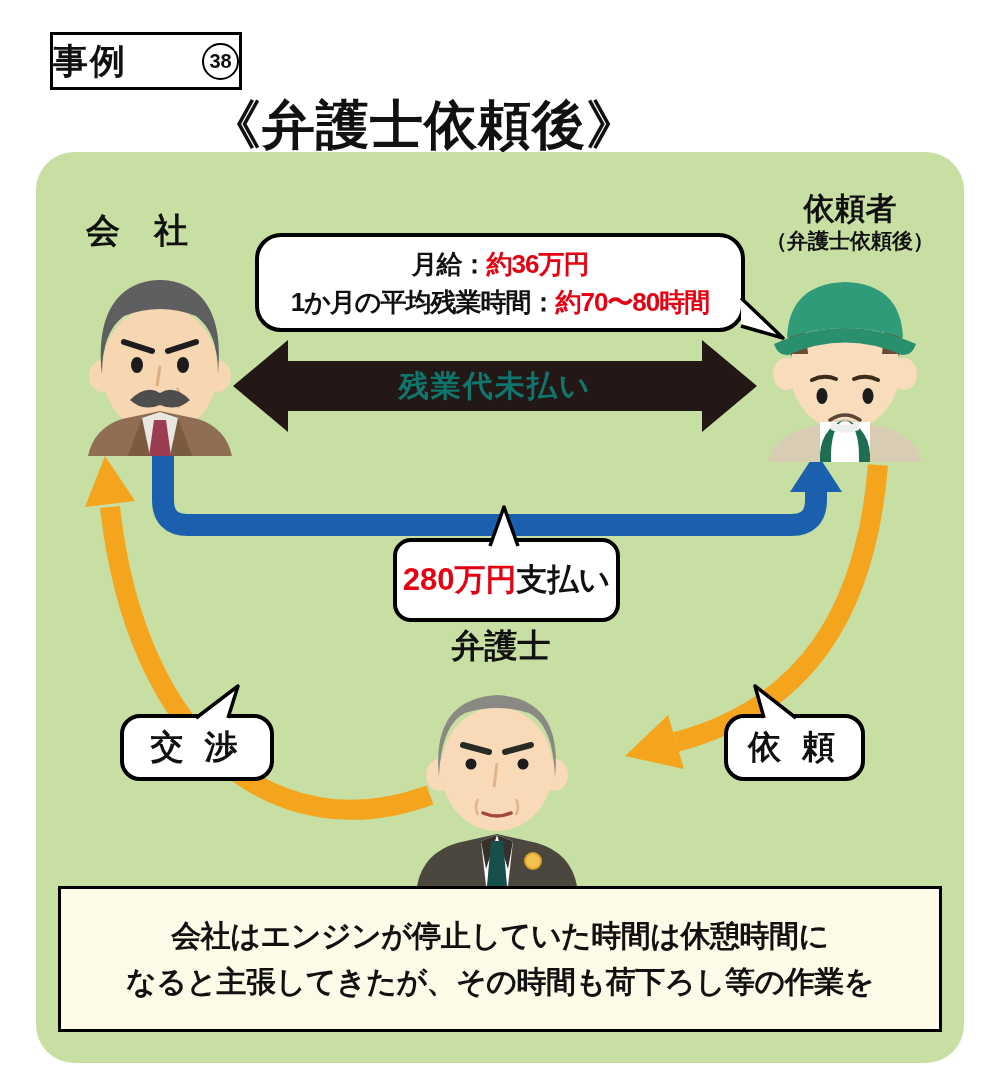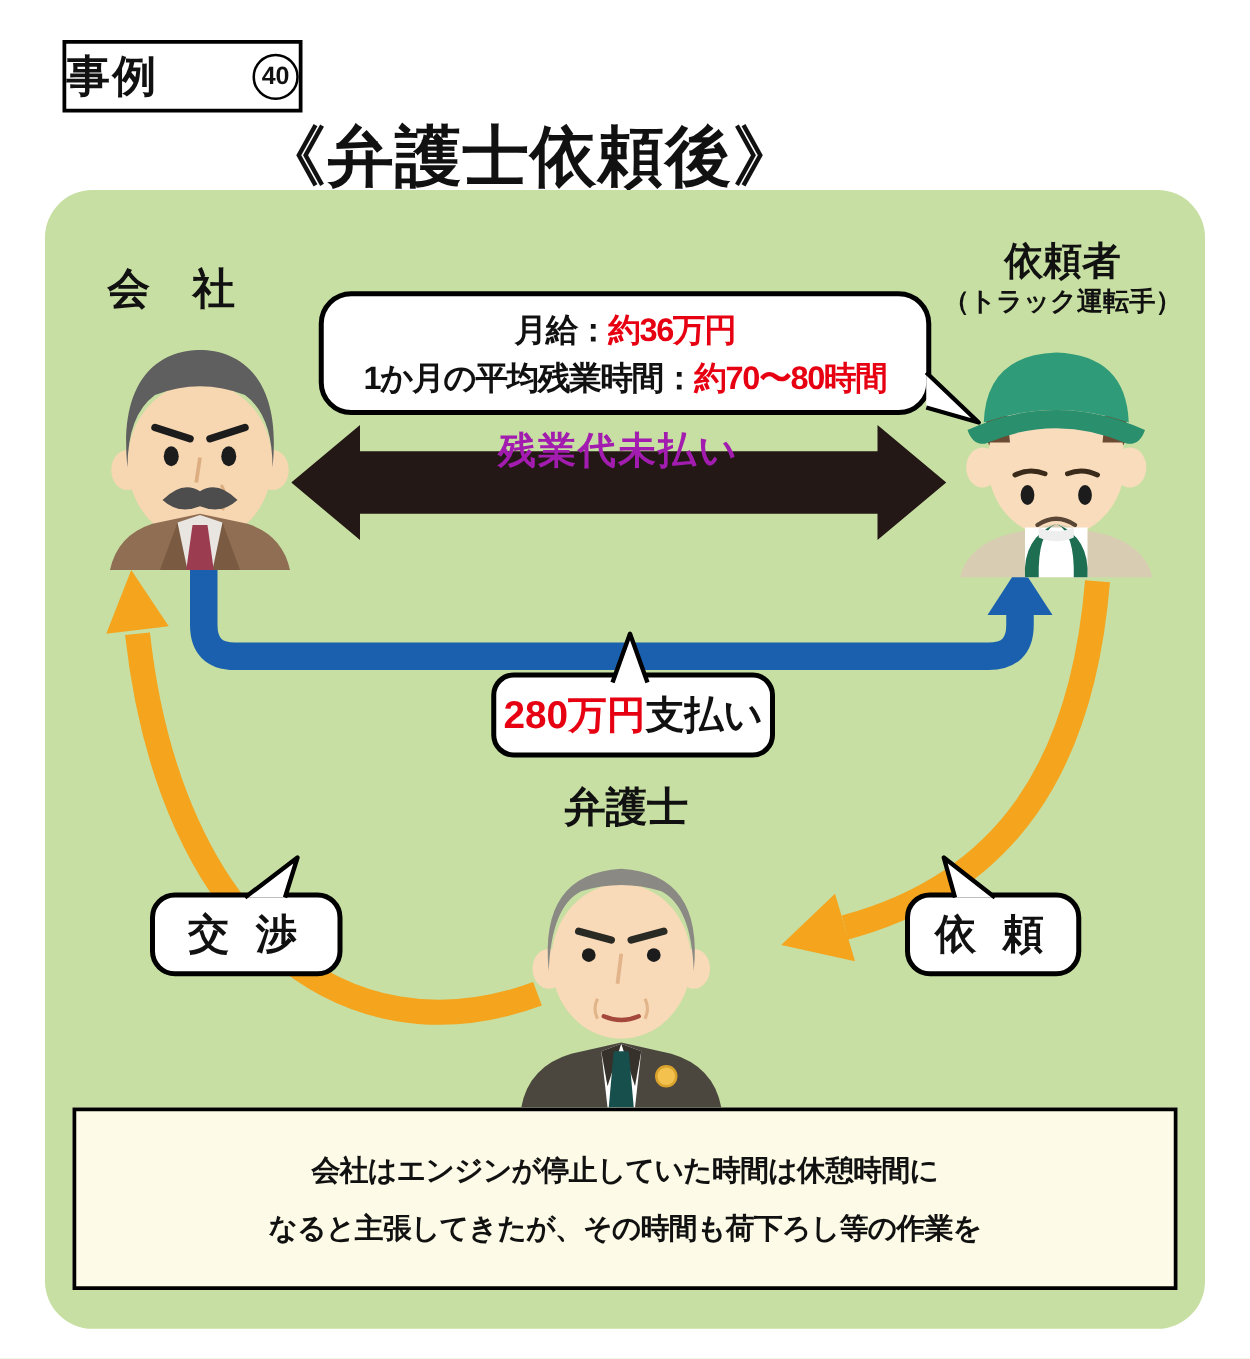--- a/index.html
+++ b/index.html
@@ -40,51 +40,51 @@
   .client-sub{left:690px;top:75px;width:248px;text-align:center;font-size:21px;font-weight:bold;}
   .lawyer-label{left:370px;top:472px;width:190px;text-align:center;font-size:33px;font-weight:bold;}
 
   
   .bubble{
     background:#fff;border:4px solid #000;box-sizing:border-box;
     display:flex;flex-direction:column;align-items:center;justify-content:center;
     font-weight:bold;z-index:40;
   }
   .salary-bubble{left:219px;top:81px;width:490px;height:99px;border-radius:26px;font-size:26px;line-height:38px;letter-spacing:-1px;align-items:center;}
-  .payment-bubble{left:357px;top:386px;width:227px;height:68px;border-radius:18px;font-size:31px;}
+  .payment-bubble{left:357px;top:386px;width:227px;height:84px;border-radius:18px;font-size:31px;}
   .small-bubble{border-radius:20px;font-size:33px;letter-spacing:6px;}
   .nego-bubble{left:84px;top:562px;width:154px;height:67px;}
   .req-bubble{left:688px;top:562px;width:141px;height:67px;}
   .red{color:#e60012;}
   .tail{z-index:50;}
 
   
   .dispute-label{
     left:197px;top:188px;width:524px;height:92px;z-index:25;
-    display:flex;justify-content:center;
-    color:#a21caf;font-size:30px;font-weight:bold;letter-spacing:2px;
+    display:flex;align-items:center;justify-content:center;
+    color:#0f766e;font-size:30px;font-weight:bold;letter-spacing:2px;
   }
 
   
   .summary-box{
     left:22px;top:734px;width:884px;height:146px;
     background:#fdfbe7;border:3px solid #000;box-sizing:border-box;
     display:flex;flex-direction:column;align-items:center;justify-content:center;
-    font-size:23px;font-weight:bold;line-height:46px;text-align:center;
+    font-size:30px;font-weight:bold;line-height:46px;text-align:center;
     letter-spacing:-0.5px;
   }
 
   .z1{z-index:10;} .z2{z-index:20;} .z3{z-index:30;}
 </style>
 </head>
 <body>
 
 <div class="abs case-badge">
   <span>事例</span>
-  <span class="case-num">40</span>
+  <span class="case-num">38</span>
 </div>
 <div class="abs main-title">《弁護士依頼後》</div>
 
 <div class="abs panel">
 
   <svg class="abs z1" left="0" style="left:0;top:0;" width="928" height="910" viewBox="0 0 928 910">
     <g>
       <path d="M 394 643 C 240 700, 100 590, 74 355" fill="none" stroke="#f4a41d" stroke-width="20"></path>
       <polygon points="69,304 99,349 49,355" fill="#f4a41d"></polygon>
     </g>
@@ -101,21 +101,21 @@
 
   <svg class="abs z2" style="left:197px;top:188px;" width="524" height="92" viewBox="0 0 524 92">
     <polygon points="0,46 55,0 55,21 469,21 469,0 524,46 469,92 469,71 55,71 55,92" fill="#231815"></polygon>
   </svg>
   <div class="abs dispute-label">
     <span>残業代未払い</span>
   </div>
 
   <div class="abs client-label">依頼者</div>
   <div class="abs company-label">会　社</div>
-  <div class="abs client-sub">（トラック運転手）</div>
+  <div class="abs client-sub">（弁護士依頼後）</div>
   <div class="abs lawyer-label">弁護士</div>
 
   <svg class="abs z3" style="left:44px;top:118px;" width="160" height="186" viewBox="0 0 160 186">
     <ellipse cx="22" cy="106" rx="13" ry="16" fill="#f7d6b2"></ellipse>
     <ellipse cx="138" cy="106" rx="13" ry="16" fill="#f7d6b2"></ellipse>
     <ellipse cx="80" cy="100" rx="58" ry="64" fill="#f7d6b2"></ellipse>
     <path d="M 22 104 C 14 28 52 10 80 10 C 108 10 146 28 138 104 Q 138 62 116 46 Q 80 32 44 46 Q 22 62 22 104 Z" fill="#5f5f5f"></path>
     <path d="M 44 72 L 72 81" stroke="#1c1c1c" stroke-width="6" stroke-linecap="round"></path>
     <path d="M 116 72 L 88 81" stroke="#1c1c1c" stroke-width="6" stroke-linecap="round"></path>
     <ellipse cx="57" cy="95" rx="6" ry="8" fill="#1c1c1c"></ellipse>

